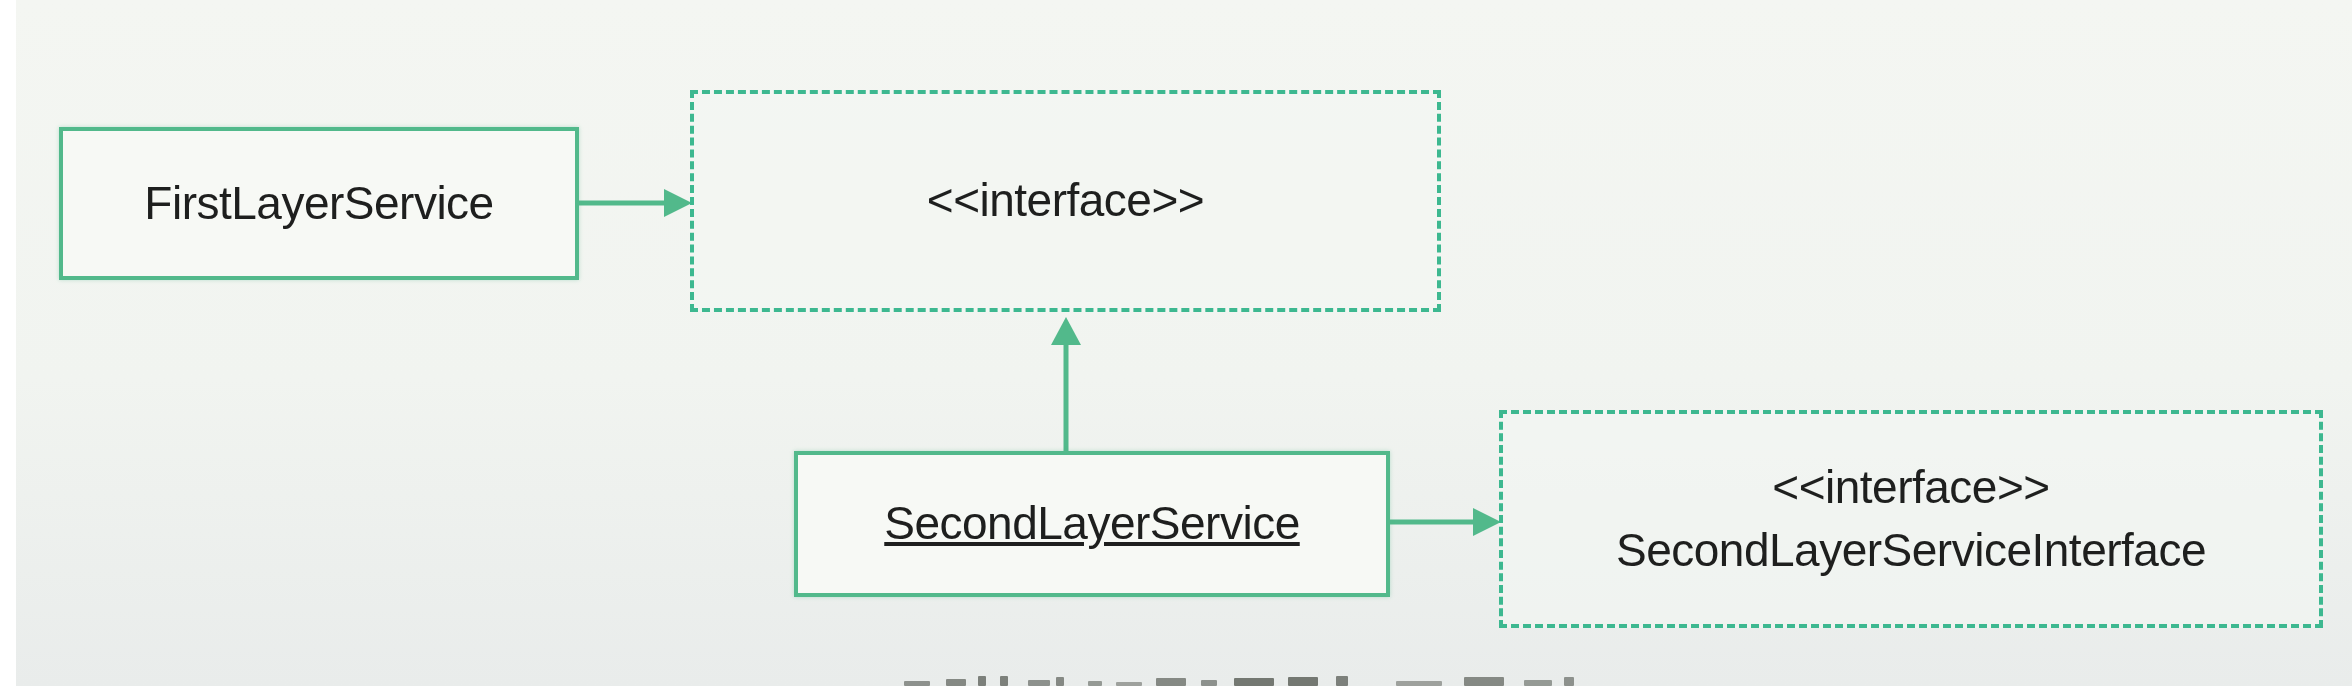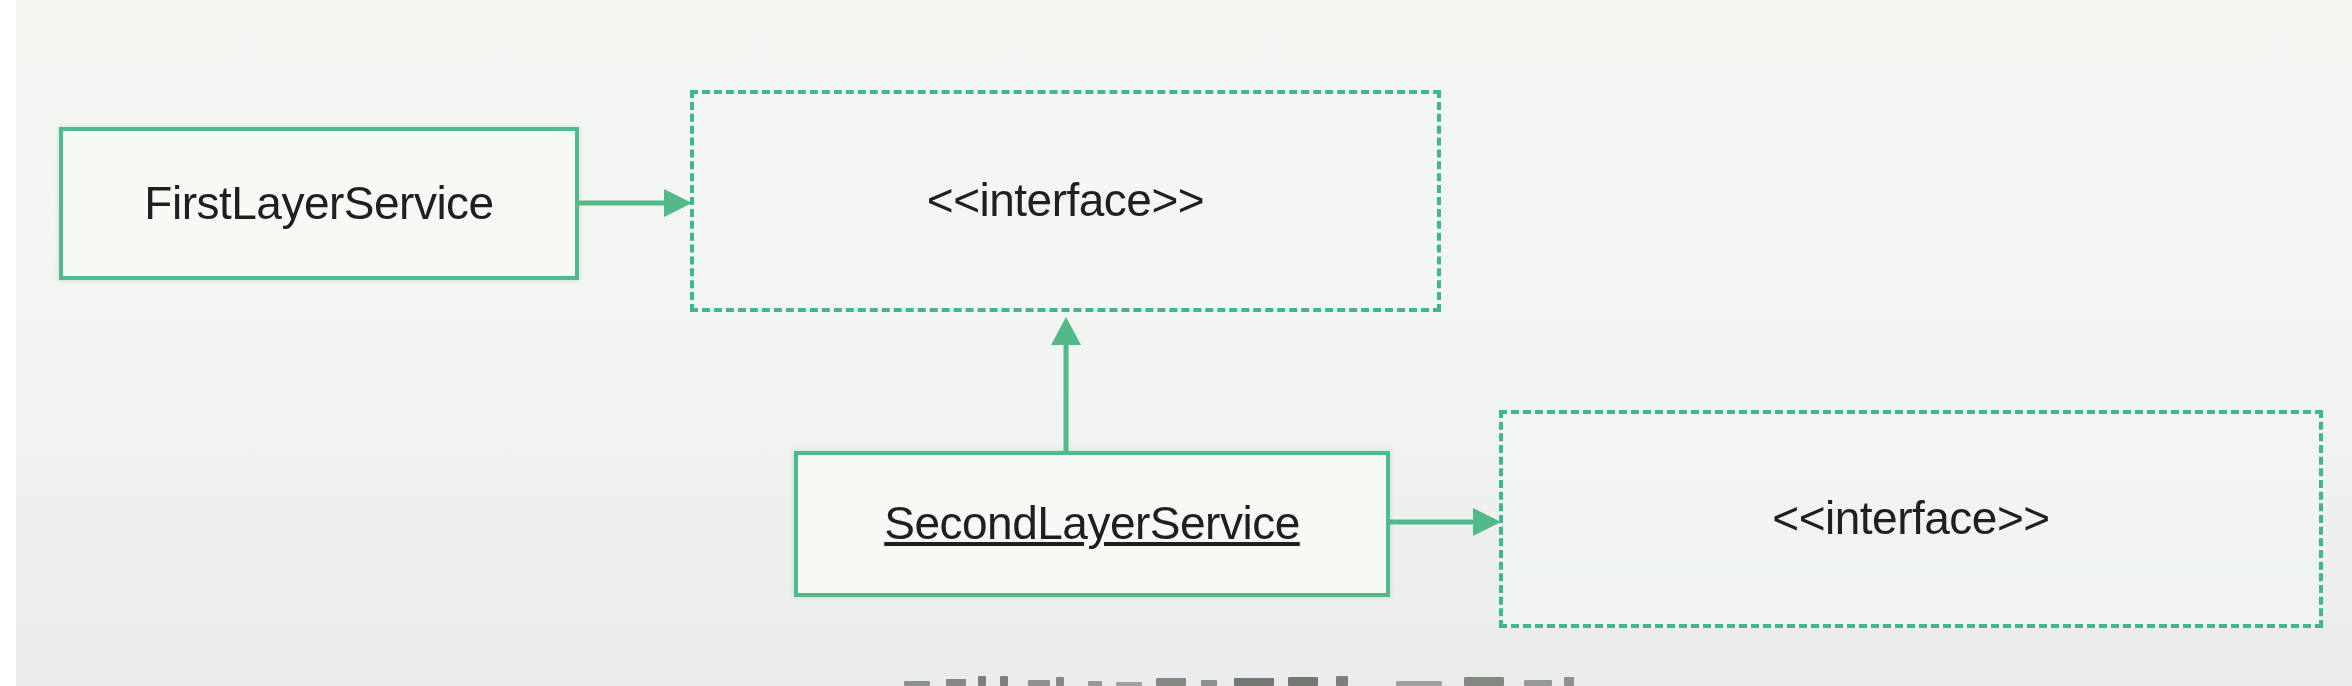--- a/index.html
+++ b/index.html
@@ -92,20 +92,21 @@
   <div class="node interface-node" id="node-first-interface">
     <span>&lt;&lt;interface&gt;&gt;</span>
   </div>
 
   <div class="node class-node" id="node-second-service">
     <span>SecondLayerService</span>
   </div>
 
   <div class="node interface-node" id="node-second-interface">
     <span>&lt;&lt;interface&gt;&gt;</span>
+    <span>SecondLayerServiceInterface</span>
   </div>
 
   <div class="caption-fragments">
     <div class="frag" style="left:888px;  width:26px; height:5px;  opacity:.55;"></div>
     <div class="frag" style="left:930px;  width:20px; height:7px;  opacity:.6;"></div>
     <div class="frag" style="left:962px;  width:8px;  height:10px; opacity:.65;"></div>
     <div class="frag" style="left:984px;  width:8px;  height:10px; opacity:.65;"></div>
     <div class="frag" style="left:1012px; width:22px; height:6px;  opacity:.55;"></div>
     <div class="frag" style="left:1040px; width:8px;  height:9px;  opacity:.6;"></div>
     <div class="frag" style="left:1072px; width:14px; height:5px;  opacity:.5;"></div>

